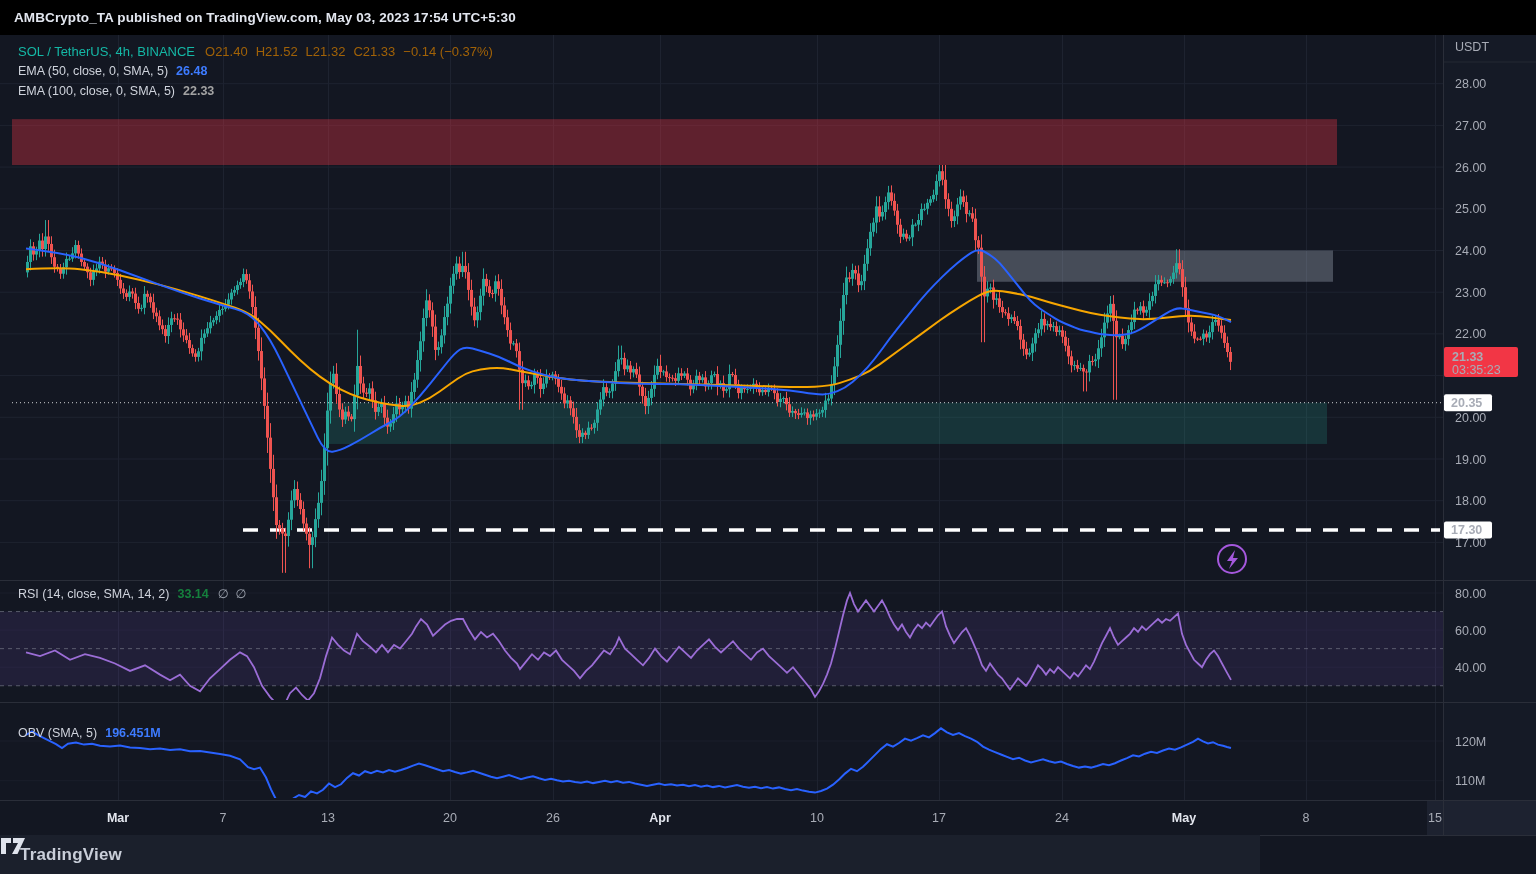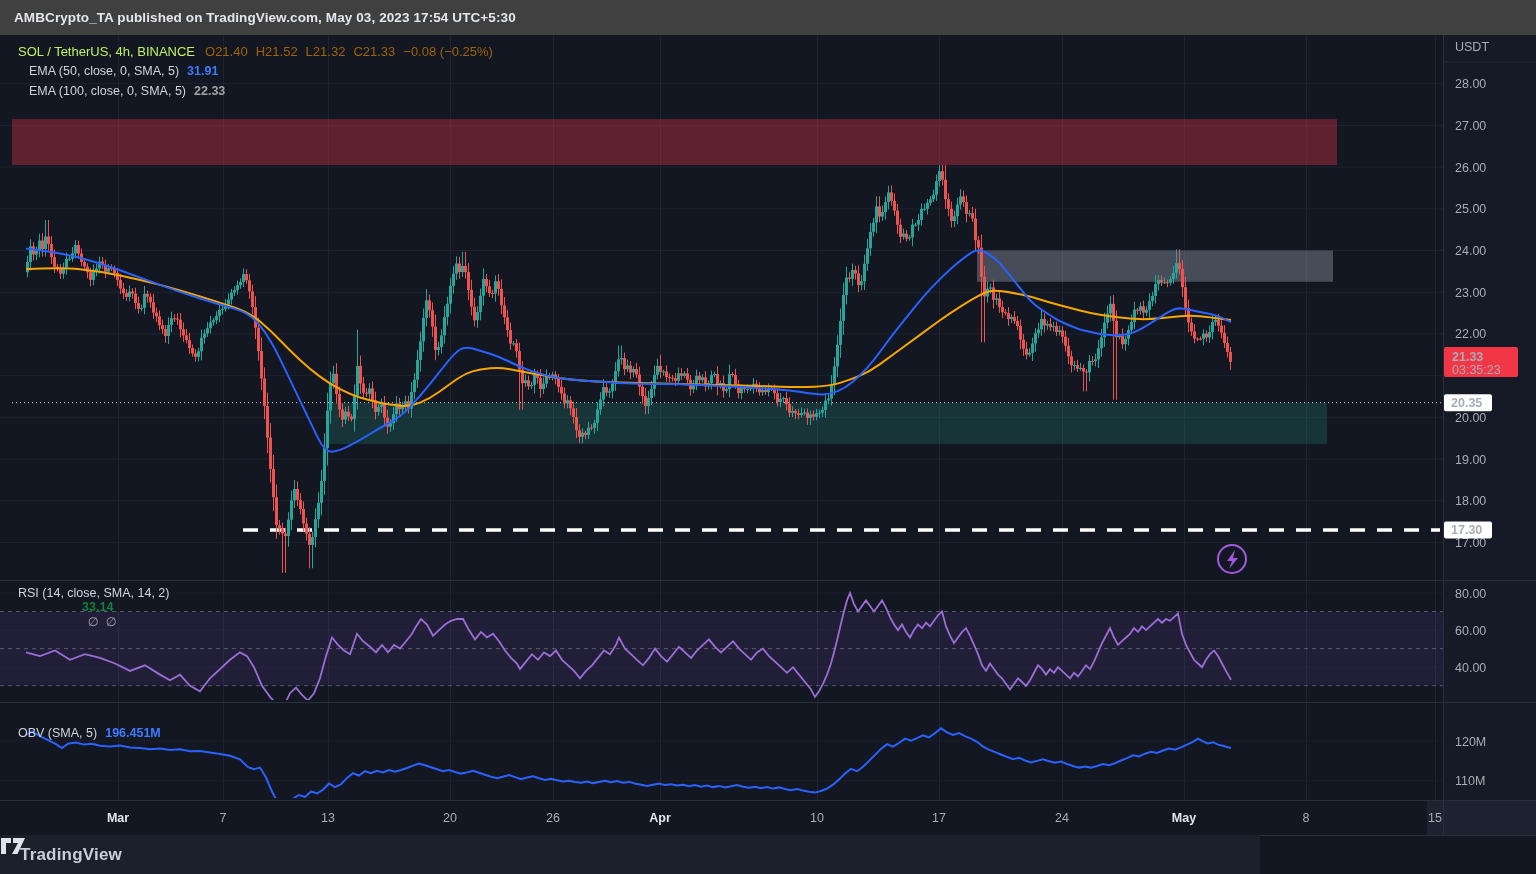--- a/index.html
+++ b/index.html
@@ -1,24 +1,24 @@
 <!DOCTYPE html>
 <html><head>
 <meta charset="utf-8">
 <style>
   html,body{margin:0;padding:0;background:#131722;}
   #stage{position:relative;width:1536px;height:874px;overflow:hidden;background:#131722;
          font-family:"Liberation Sans",sans-serif;}
-  .topbar{position:absolute;left:0;top:0;width:1536px;height:35px;background:#404040;
+  .topbar{position:absolute;left:0;top:0;width:1536px;height:35px;background:#000000;
           display:flex;align-items:center;box-sizing:border-box;padding-left:14px;
           color:#e2e6ef;font-size:13.5px;font-weight:700;letter-spacing:.1px;}
   .legend{position:absolute;left:18px;top:41px;color:#d6dae3;}
   .legend-row{display:flex;align-items:center;height:20px;font-size:13px;white-space:pre;}
-  .legend-row.small{font-size:12.5px;margin-left:11px;}
-  .sym{color:#bef264;font-weight:500;margin-right:10px;}
+  .legend-row.small{font-size:12.5px;}
+  .sym{color:#14b8a6;font-weight:500;margin-right:10px;}
   .ohlc{color:#a16207;margin-right:8px;}
   .ind-label{color:#cfd3dc;margin-right:8px;}
   .val-blue{color:#3d7bff;font-weight:600;}
   .val-orange{color:#a3a3a3;font-weight:700;}
   .val-purple{color:#15803d;font-weight:600;}
   .slash-zero{color:#9aa0ab;margin-left:9px;}
   .panelegend{position:absolute;left:18px;color:#cfd3dc;font-size:12.5px;display:flex;align-items:center;white-space:pre;}
   .bottombar{position:absolute;left:0;bottom:0;width:1260px;height:39px;background:#1b202c;
              display:flex;align-items:center;box-sizing:border-box;padding-left:13px;}
   .tvword{color:#c9ced9;font-size:17px;font-weight:700;margin-left:7px;letter-spacing:.2px;}
@@ -958,33 +958,33 @@
     <span>AMBCrypto_TA published on TradingView.com, May 03, 2023 17:54 UTC+5:30</span>
   </div>
 
   <div class="legend">
     <div class="legend-row">
       <span class="sym">SOL / TetherUS, 4h, BINANCE</span>
       <span class="ohlc">O21.40</span>
       <span class="ohlc">H21.52</span>
       <span class="ohlc">L21.32</span>
       <span class="ohlc">C21.33</span>
-      <span class="ohlc">−0.08 (−0.25%)</span>
+      <span class="ohlc">−0.14 (−0.37%)</span>
     </div>
     <div class="legend-row small">
       <span class="ind-label">EMA (50, close, 0, SMA, 5)</span>
-      <span class="val-blue">31.91</span>
+      <span class="val-blue">26.48</span>
     </div>
     <div class="legend-row small">
       <span class="ind-label">EMA (100, close, 0, SMA, 5)</span>
       <span class="val-orange">22.33</span>
     </div>
   </div>
 
-  <div class="panelegend" style="top:586px;flex-direction:column;">
+  <div class="panelegend" style="top:586px;">
     <span class="ind-label">RSI (14, close, SMA, 14, 2)</span>
     <span class="val-purple">33.14</span>
     <span class="slash-zero">∅  ∅</span>
   </div>
 
   <div class="panelegend" style="top:726px;">
     <span class="ind-label">OBV (SMA, 5)</span>
     <span class="val-blue">196.451M</span>
   </div>
 

